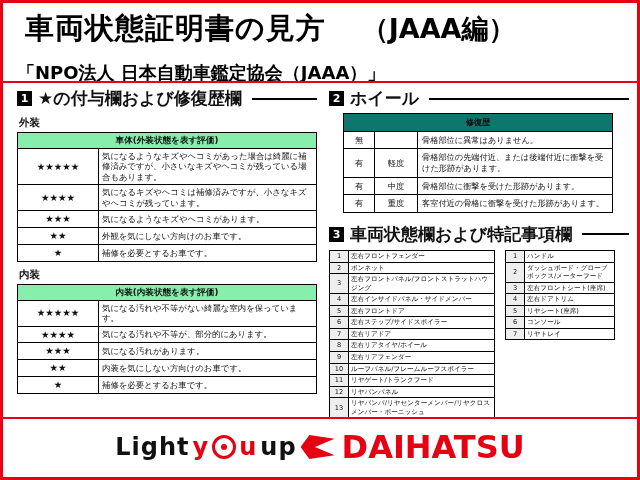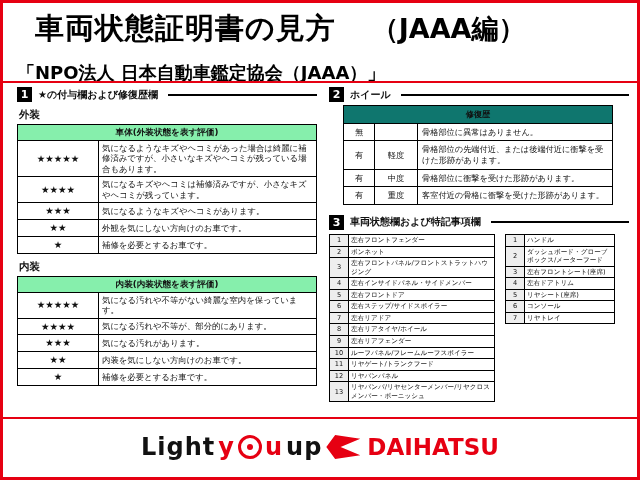--- a/index.html
+++ b/index.html
@@ -6,41 +6,41 @@
   body{
     width:640px;height:480px;
     background:#ffffff;
     font-family:"DejaVu Sans","Liberation Sans",sans-serif;
     color:#111;
     overflow:hidden;
   }
   .page{position:relative;width:640px;height:480px;box-sizing:border-box;border:3px solid #e60012;}
   .title-bar{
     position:absolute;left:0;top:0;width:634px;height:52px;
-    display:flex;align-items:center;padding-left:32px;box-sizing:border-box;
+    display:flex;align-items:center;padding-left:22px;box-sizing:border-box;
   }
   .title-main{
     font-size:29px;font-weight:bold;letter-spacing:1px;color:#000;
   }
   .title-sub{
     font-size:27px;font-weight:bold;margin-left:36px;color:#000;
   }
   .subtitle{
     position:absolute;left:14px;top:58px;font-size:18px;font-weight:bold;color:#000;
   }
   .redline{position:absolute;left:0;top:78px;width:634px;height:2px;background:#e60012;}
   .col-left{position:absolute;left:14px;top:84px;width:300px;}
   .col-right{position:absolute;left:326px;top:84px;width:300px;}
 
   .sec-head{display:flex;align-items:center;gap:6px;margin-bottom:3px;}
   .sec-num{
     width:15px;height:15px;background:#000;color:#fff;font-size:11px;
     display:flex;align-items:center;justify-content:center;font-weight:bold;line-height:1;
   }
-  .sec-title{font-size:10px;font-weight:bold;white-space:nowrap;}
+  .sec-title{font-size:17px;font-weight:bold;white-space:nowrap;}
   .sec-rule{flex:1;height:2px;background:#000;margin-left:4px;}
 
   .grp-label{font-size:10.5px;font-weight:bold;margin:6px 0 2px 2px;}
 
   table{border-collapse:collapse;}
   .tbl{width:100%;border:1px solid #000;font-size:8.4px;}
   .tbl td{border:1px solid #000;padding:2px 3px;vertical-align:middle;line-height:1.25;}
   .tbl .hd{background:#86efac;font-weight:bold;text-align:center;font-size:8.6px;padding:2px;}
   .stars{width:74px;text-align:center;font-size:9.5px;letter-spacing:0px;white-space:nowrap;}
 
@@ -60,21 +60,21 @@
   .pr{width:110px;}
 
   
   .footer{position:absolute;left:0;bottom:0;width:634px;height:60px;display:flex;align-items:center;justify-content:center;gap:4px;}
   .light-logo{font-size:24px;font-weight:bold;color:#111;letter-spacing:1px;display:flex;align-items:center;gap:3px;}
   .lg-y{color:#e60012;}
   .lg-o{position:relative;display:inline-block;width:24px;height:24px;border:3px solid #e60012;border-radius:50%;box-sizing:border-box;}
   .lg-o::after{content:"";position:absolute;left:6px;top:6px;width:6px;height:6px;background:#e60012;border-radius:50%;}
   .dh{display:flex;align-items:center;gap:7px;}
   .dh-mark{width:34px;height:24px;background:#e60012;clip-path:polygon(0% 50%,26% 0%,100% 16%,42% 50%,100% 84%,26% 100%);}
-  .dh-text{font-size:23px;font-weight:bold;color:#e60012;letter-spacing:0px;}
+  .dh-text{font-size:32px;font-weight:bold;color:#e60012;letter-spacing:0px;}
   .bottomline{position:absolute;left:0;bottom:58px;width:634px;height:2px;background:#e60012;}
 </style>
 </head>
 <body>
 
 <div class="page">
 
   <div class="title-bar">
     <span class="title-main">車両状態証明書の見方</span>
     <span class="title-sub">（JAAA編）</span>

